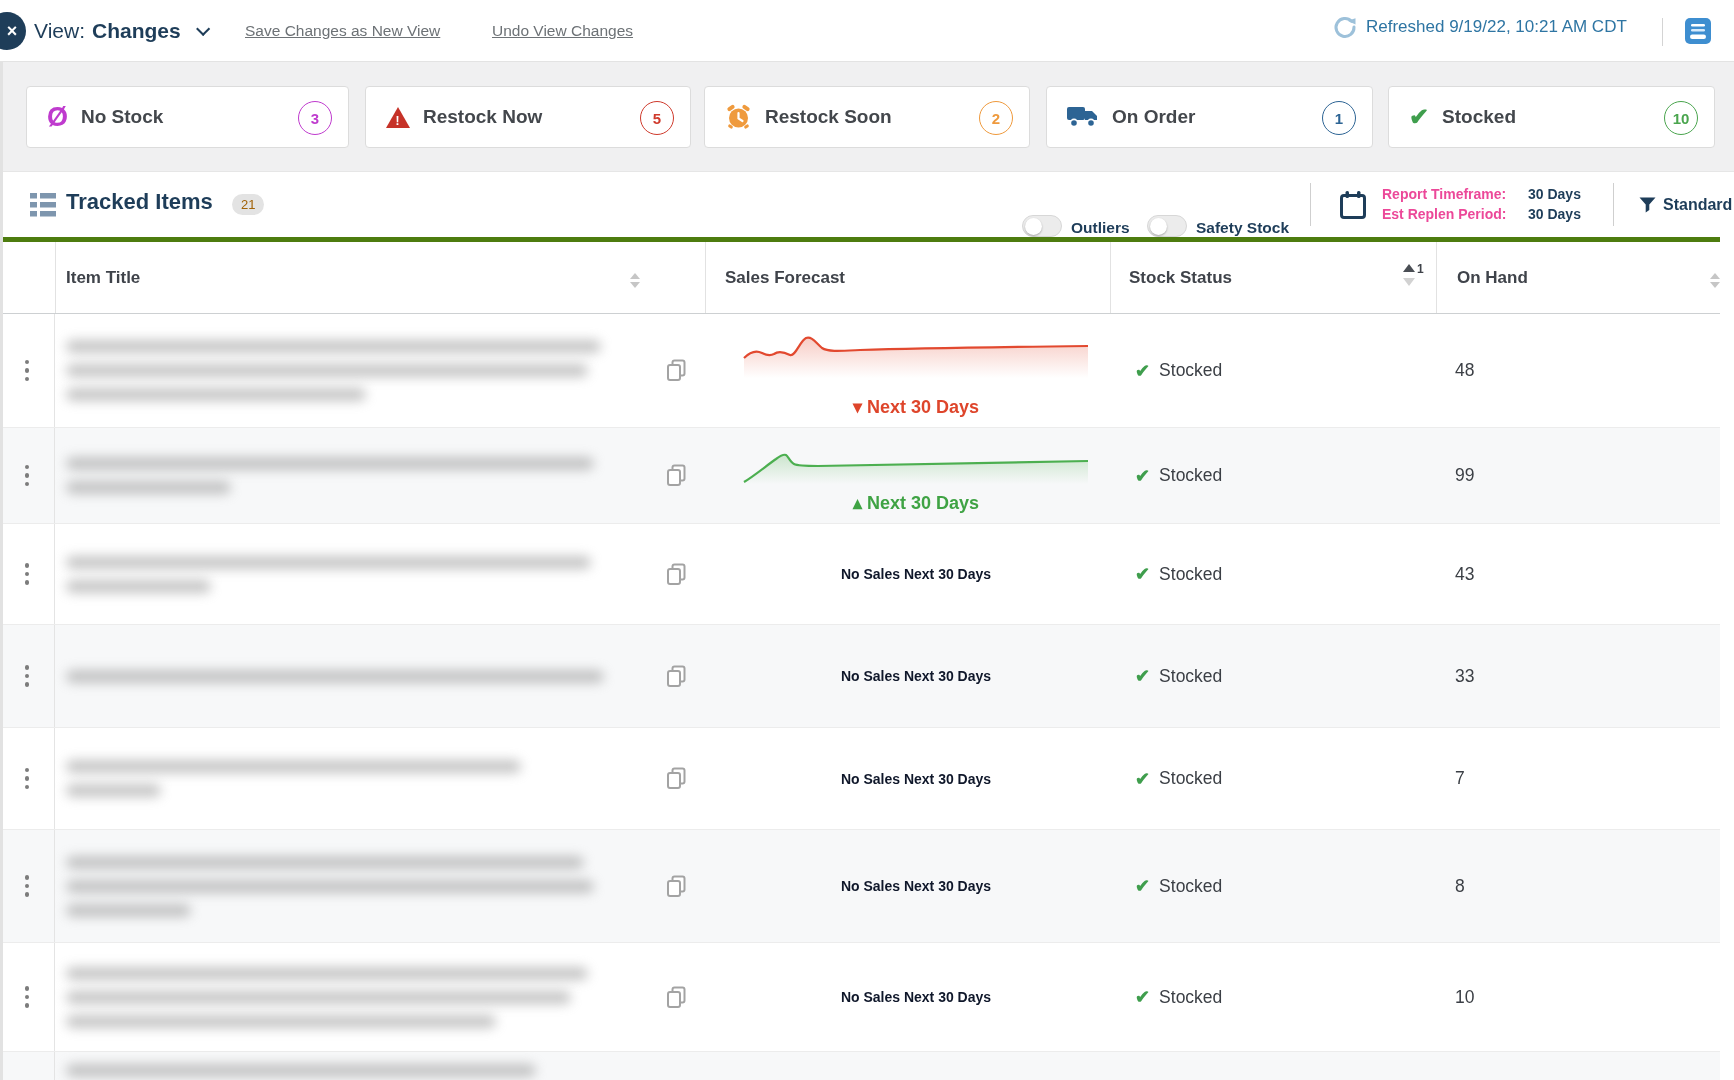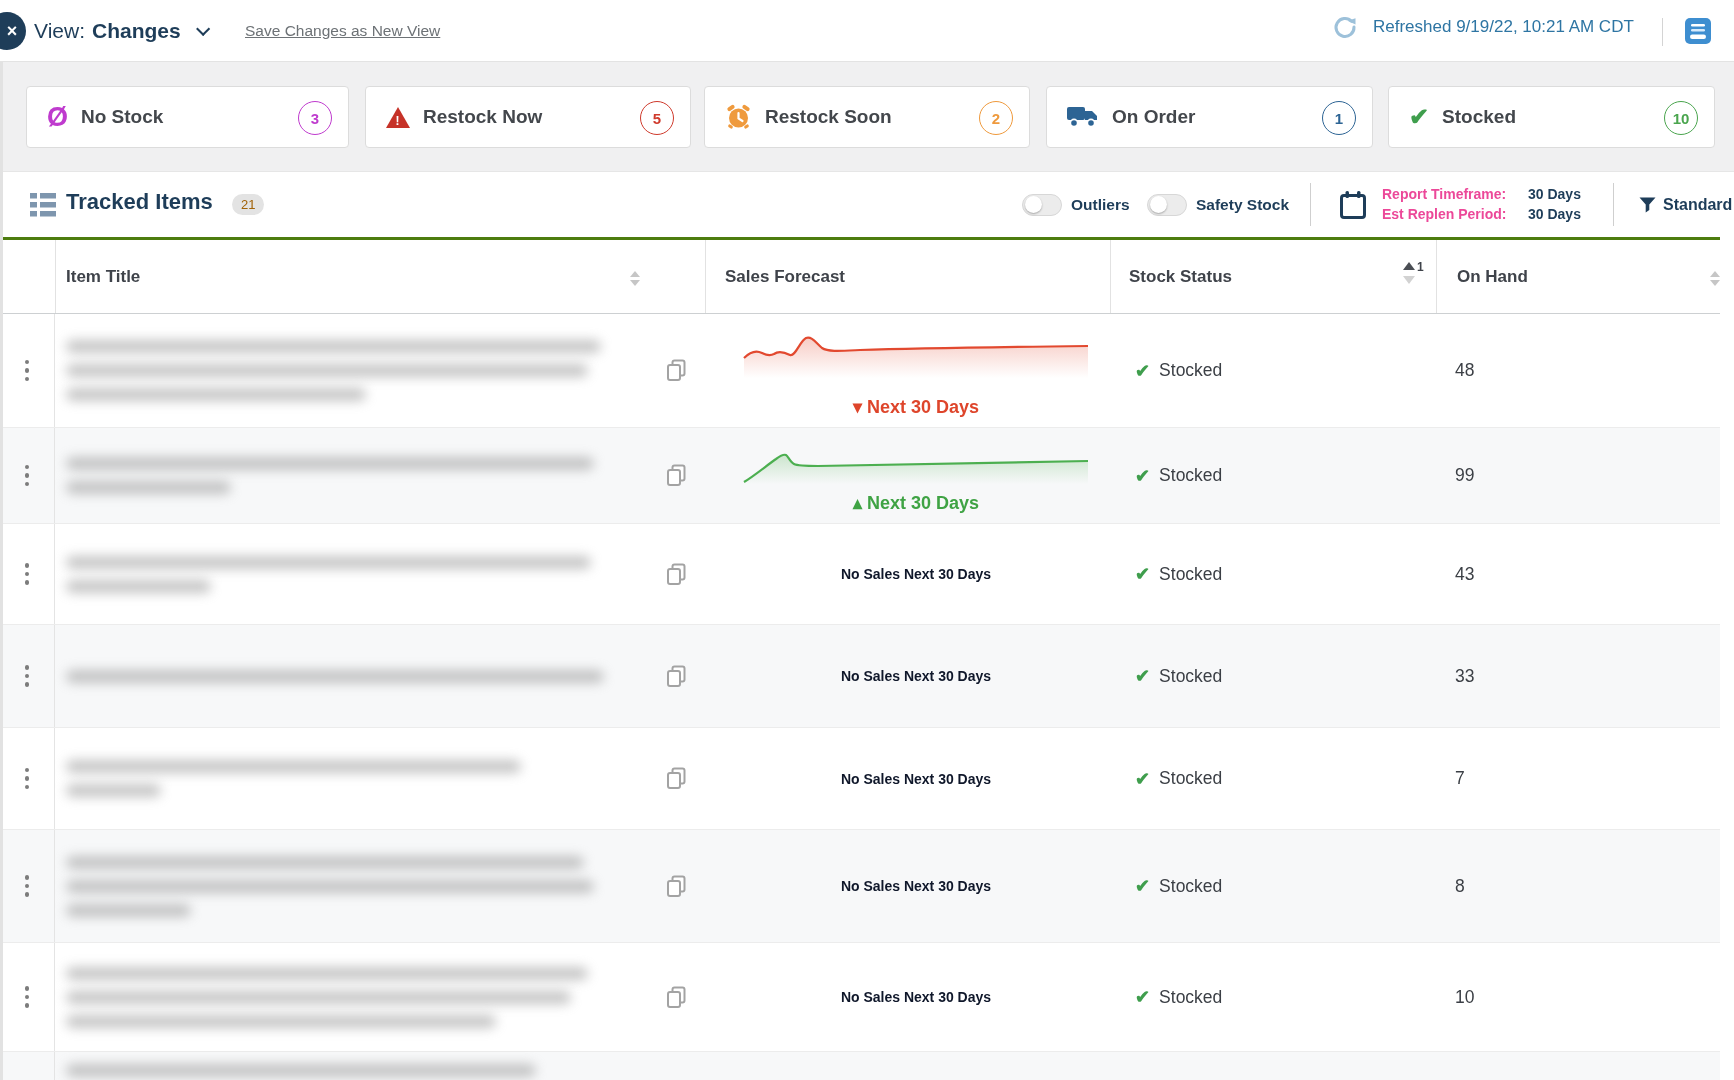--- a/index.html
+++ b/index.html
@@ -14,21 +14,21 @@
     background:#1e3d59; color:#fff; font-size:18px; font-weight:bold; display:flex;
     align-items:center; justify-content:center; padding-left:10px; cursor:pointer; }
   .view-wrap { position:absolute; left:34px; top:0; height:62px; display:flex; align-items:center; gap:7px; }
   .view-label { font-size:21px; color:#1e3d59; }
   .view-name  { font-size:21px; color:#1e3d59; font-weight:bold; }
   .chev { width:10px; height:10px; border-right:2.5px solid #1e3d59; border-bottom:2.5px solid #1e3d59;
     transform:rotate(45deg) translateY(-3px); margin-left:8px; }
   .toplink { position:absolute; top:0; height:62px; display:flex; align-items:center;
     font-size:15.5px; color:#6d7276; text-decoration:underline; cursor:pointer; }
   .link-save { left:245px; } .link-undo { left:492px; }
-  .refresh-wrap { position:absolute; left:1332px; top:0; height:54px; display:flex; align-items:center; gap:15px; }
+  .refresh-wrap { position:absolute; left:1332px; top:0; height:54px; display:flex; align-items:center; gap:8px; }
   .refresh-text { font-size:17px; color:#2e75a3; }
   .top-div { position:absolute; left:1662px; top:18px; width:1px; height:28px; background:#d4d4d4; }
   .book-btn { position:absolute; left:1684px; top:17px; cursor:pointer; }
 
   
   .band { position:absolute; left:0; top:62px; width:1734px; height:110px; background:#f0f0f1;
     border-bottom:1px solid #e6e6e6; }
   .card { position:absolute; top:24px; height:62px; background:#fff; border:1px solid #dcdcdc;
     border-radius:4px; display:flex; align-items:center; padding-left:20px; cursor:pointer; }
   .card-label { font-size:19px; font-weight:600; color:#43474c; margin-left:13px; }
@@ -38,34 +38,34 @@
   .ic-nostock { font-size:27px; font-weight:bold; color:#bf3bce; line-height:1; }
   .tri-warn { position:relative; width:0; height:0; border-left:12px solid transparent;
     border-right:12px solid transparent; border-bottom:21px solid #c63228; }
   .tri-warn span { position:absolute; left:-2.5px; top:7px; color:#fff; font-size:12px; font-weight:bold; }
 
   
   .toolbar { position:absolute; left:0; top:172px; width:1734px; height:65px; background:#fff; }
   .ti-title { position:absolute; left:66px; top:17px; font-size:22px; font-weight:bold; color:#1e3d59; }
   .ti-count { position:absolute; left:232px; top:22px; background:#e3e3e3; color:#a16207;
     border-radius:11px; padding:3px 9px; font-size:13px; font-weight:normal; }
-  .toggle-wrap { position:absolute; top:0; height:65px; display:flex; align-items:center; gap:9px; cursor:pointer; }
+  .toggle-wrap { position:absolute; top:0; height:65px; display:flex; align-items:flex-end; gap:9px; cursor:pointer; }
   .toggle { width:40px; height:22px; border-radius:11px; background:#ececec; border:1px solid #d7d7d7; position:relative; }
   .toggle .knob { position:absolute; left:2px; top:1.5px; width:17px; height:17px; border-radius:50%;
     background:#fff; box-shadow:0 1px 2px rgba(0,0,0,.3); }
   .toggle-label { font-size:15.5px; font-weight:bold; color:#1e3d59; }
   .tb-div { position:absolute; top:11px; width:1px; height:43px; background:#cfcfcf; }
   .tf-labels { position:absolute; left:1382px; top:12px; font-size:14px; font-weight:bold; color:#ec4899; line-height:20px; }
   .tf-values { position:absolute; left:1528px; top:12px; font-size:14px; font-weight:bold; color:#1e3d59; line-height:20px; }
   .filters { position:absolute; left:1639px; top:0; height:65px; display:flex; align-items:center; gap:7px; cursor:pointer; }
   .filters span { font-size:16px; font-weight:bold; color:#1e3d59; }
 
   
   .thead { position:absolute; left:0; top:237px; width:1720px; height:77px; background:#fff;
-    border-top:3px solid #4d7c0f; border-bottom:1px solid #cdd0d2; }
+    border-top:5px solid #4d7c0f; border-bottom:1px solid #cdd0d2; }
   .th { position:absolute; top:0; height:100%; display:flex; align-items:center;
     font-size:17px; font-weight:600; color:#3f434a; cursor:pointer; }
   .col-sep { position:absolute; top:0; width:1px; height:100%; background:#e2e2e2; }
   .sort { display:inline-flex; flex-direction:column; gap:3px; margin-left:10px; }
   .s-up { width:0; height:0; border-left:5px solid transparent; border-right:5px solid transparent; border-bottom:6px solid #c6c6c6; }
   .s-dn { width:0; height:0; border-left:5px solid transparent; border-right:5px solid transparent; border-top:6px solid #c6c6c6; }
   .sort-active { position:absolute; left:1403px; top:22px; display:flex; flex-direction:column; align-items:flex-start; }
   .sa-row { display:flex; align-items:flex-start; gap:2px; }
   .sa-up { width:0; height:0; border-left:6px solid transparent; border-right:6px solid transparent; border-bottom:8px solid #4a4e54; }
   .sa-num { font-size:12px; font-weight:bold; color:#3f434a; line-height:10px; }
@@ -102,20 +102,21 @@
   <div class="topbar">
     <div class="back-circle">
       <span>×</span>
     </div>
     <div class="view-wrap">
       <span class="view-label">View:</span>
       <span class="view-name">Changes</span>
       <span class="chev"></span>
     </div>
     <a class="toplink link-save">Save Changes as New View</a>
+    <a class="toplink link-undo">Undo View Changes</a>
     <div class="refresh-wrap">
       <svg width="26" height="26" viewBox="0 0 26 26">
         <path d="M19.5 7.2 A9 9 0 1 0 22 13" fill="none" stroke="#9dc1da" stroke-width="3" stroke-linecap="round"></path>
         <polygon points="15.5,6.8 23.5,4.2 23.5,10.6" fill="#9dc1da"></polygon>
       </svg>
       <span class="refresh-text">Refreshed 9/19/22, 10:21 AM CDT</span>
     </div>
     <div class="top-div"></div>
     <div class="book-btn">
       <svg width="28" height="28" viewBox="0 0 28 28">

